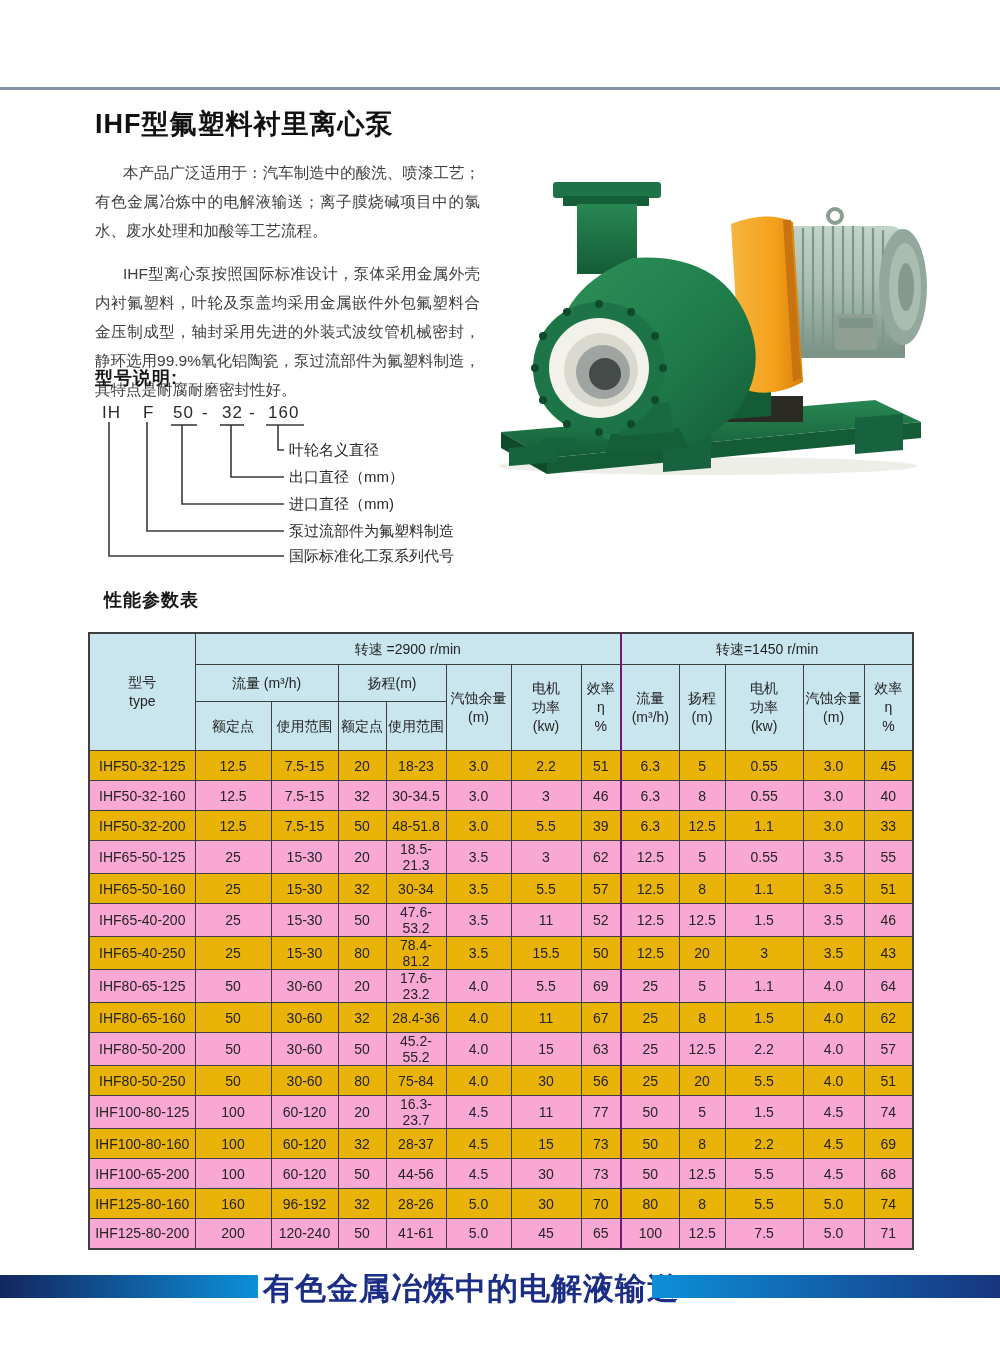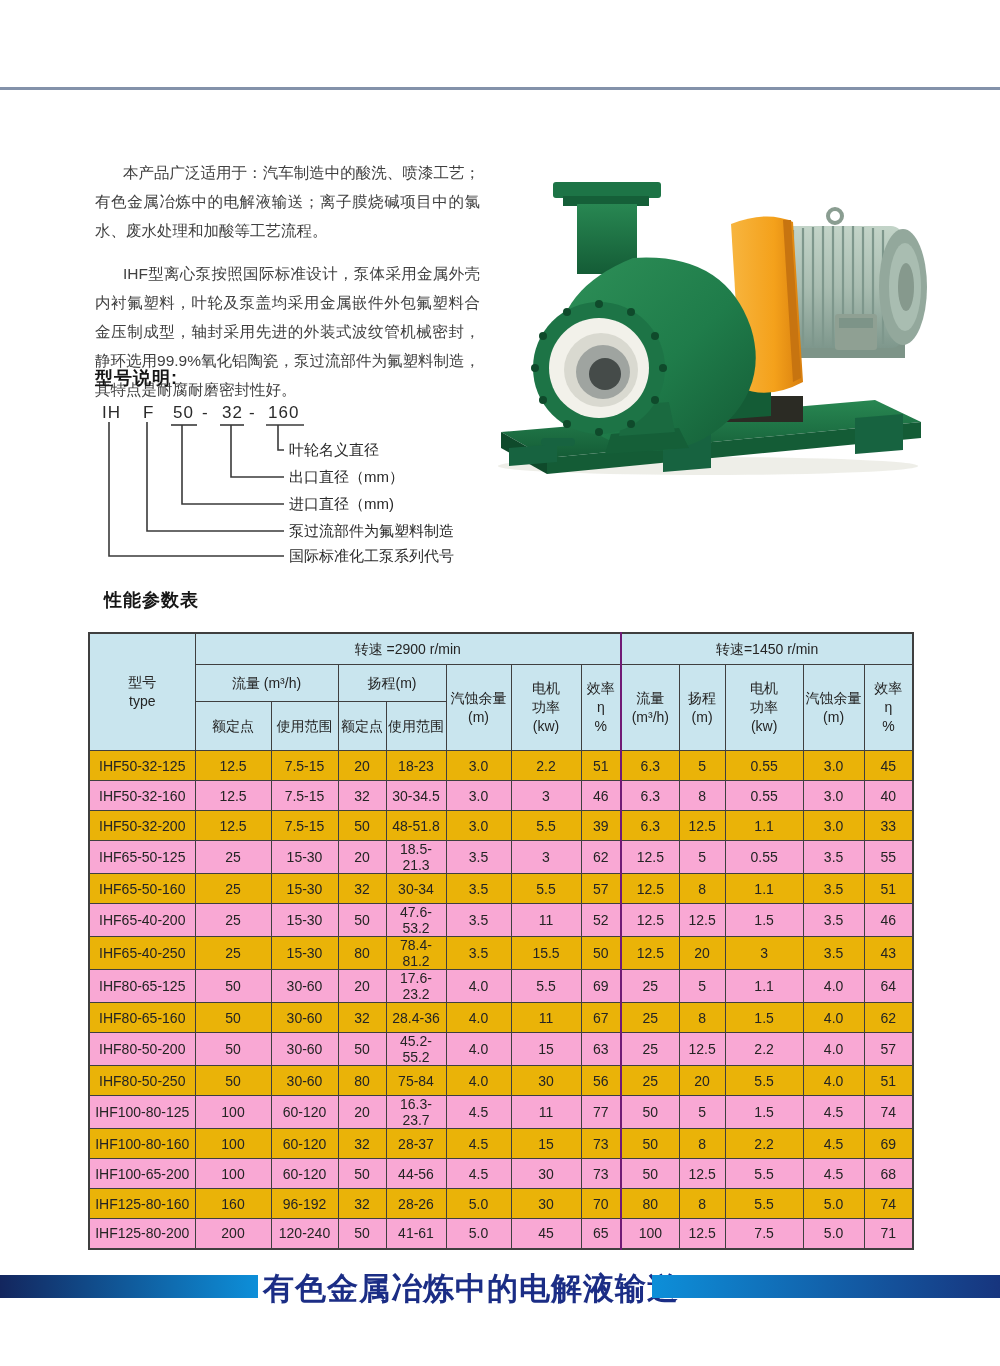--- a/index.html
+++ b/index.html
@@ -40,20 +40,21 @@
   .company{position:absolute;left:263px;top:1268px;width:392px;text-align:center;
            font-size:31px;font-weight:bold;color:#1b2d85;letter-spacing:1px;white-space:nowrap;}
 </style>
 </head>
 <body>
 
 <div class="page">
 
   <div class="topline"></div>
 
+  <div class="title">IHF型氟塑料衬里离心泵</div>
 
   <div class="intro">
     <p>本产品广泛适用于：汽车制造中的酸洗、喷漆工艺；有色金属冶炼中的电解液输送；离子膜烧碱项目中的氯水、废水处理和加酸等工艺流程。</p>
     <p>IHF型离心泵按照国际标准设计，泵体采用金属外壳内衬氟塑料，叶轮及泵盖均采用金属嵌件外包氟塑料合金压制成型，轴封采用先进的外装式波纹管机械密封，静环选用99.9%氧化铝陶瓷，泵过流部件为氟塑料制造，其特点是耐腐耐磨密封性好。</p>
   </div>
 
   <div class="pump-wrap">
     <svg width="447" height="314" viewBox="0 0 447 314">
       <defs>
         <linearGradient id="gGreen" x1="0" y1="0" x2="1" y2="1">

